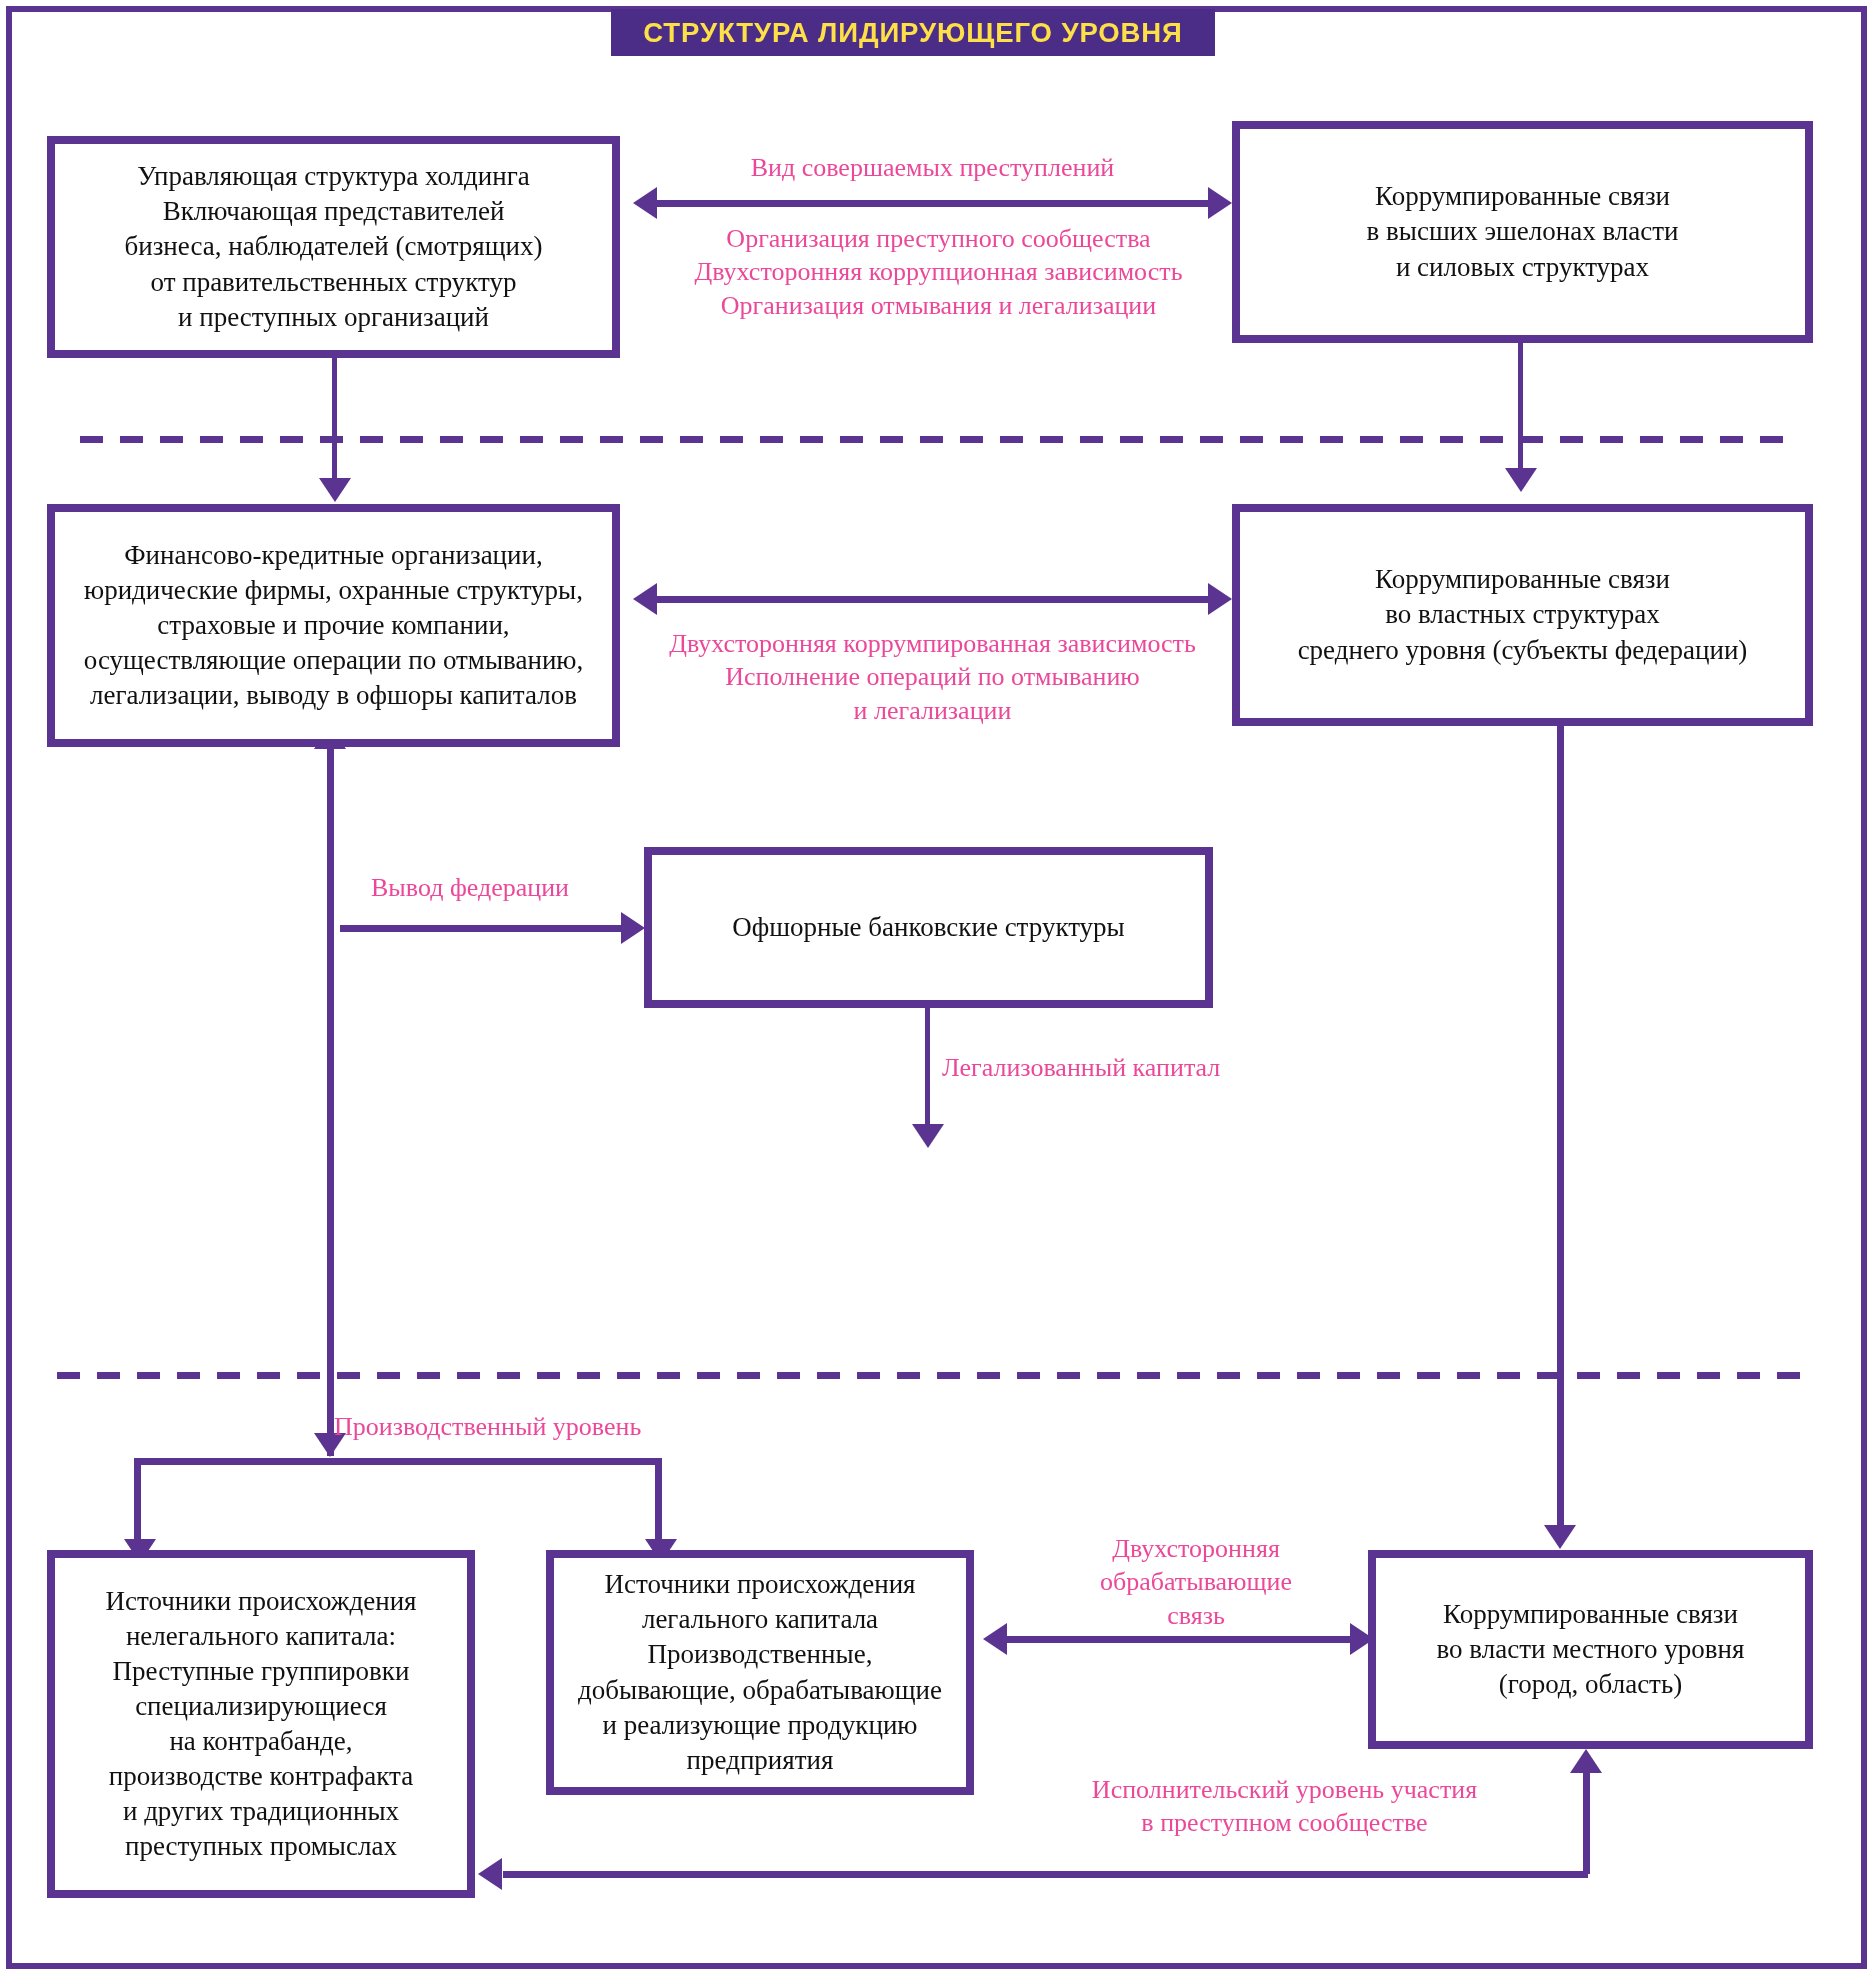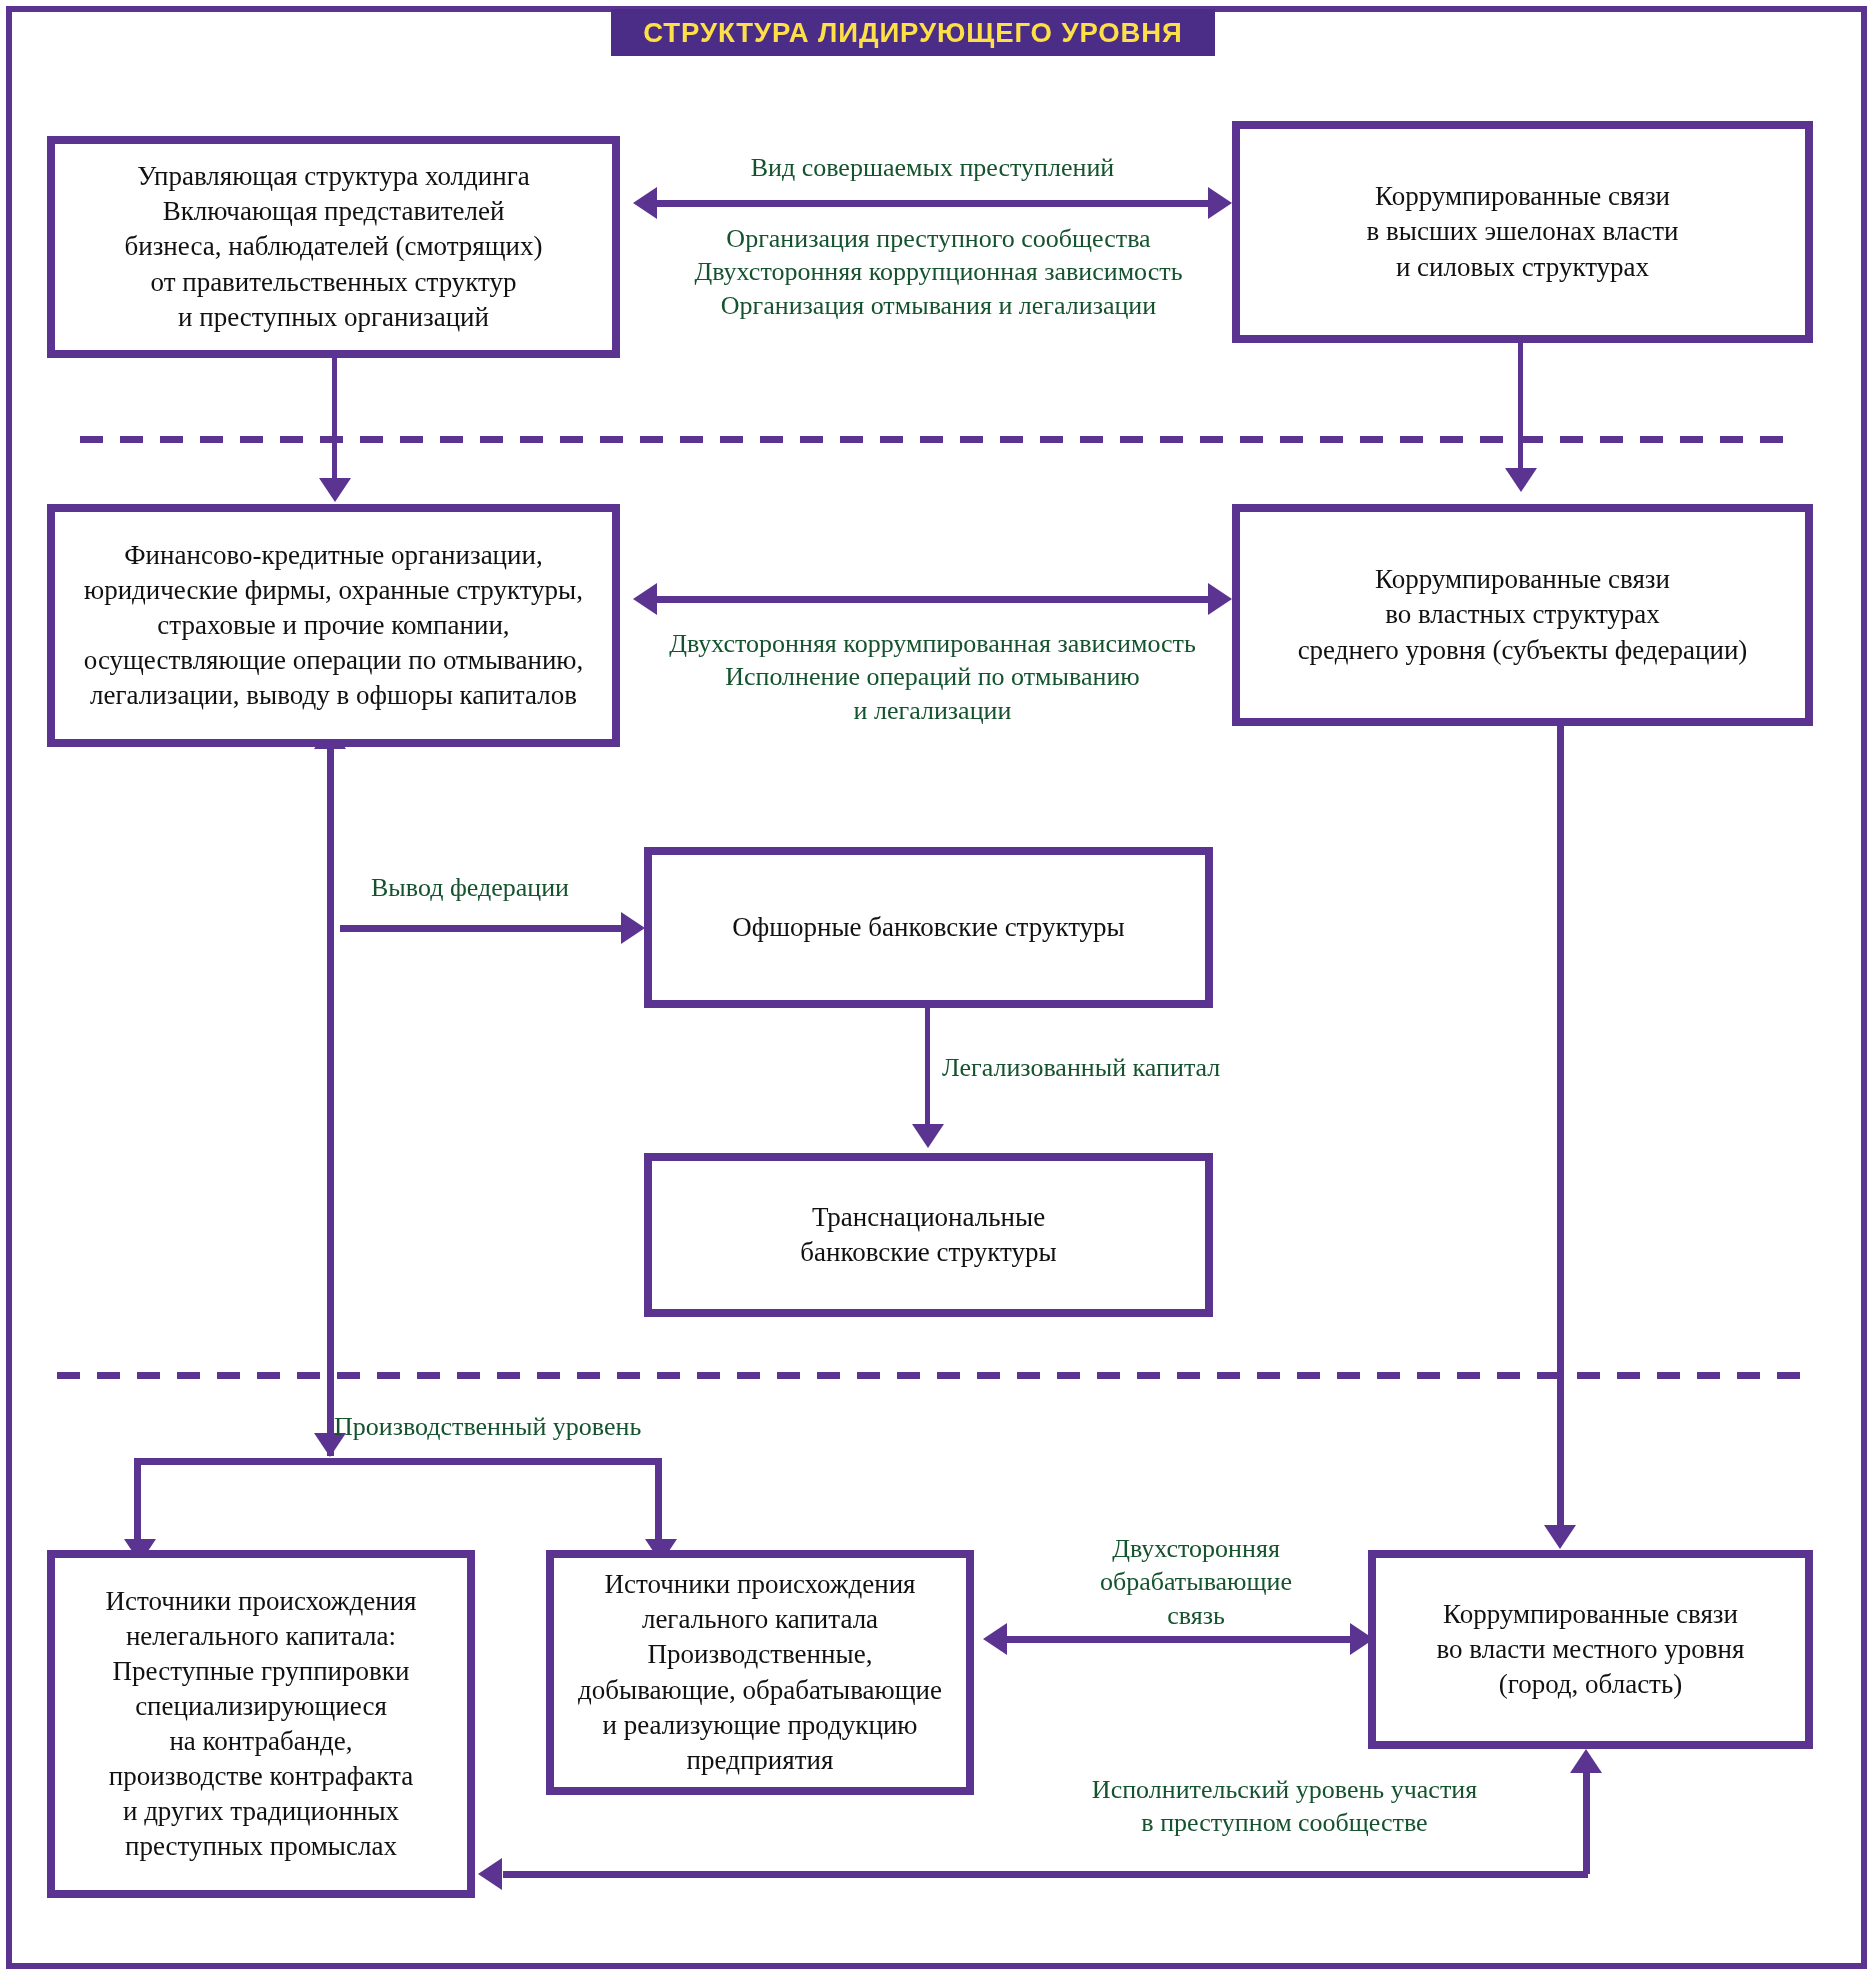--- a/index.html
+++ b/index.html
@@ -38,21 +38,21 @@
     display:flex;align-items:center;justify-content:center;
     text-align:center;
     color:#111111;
     font-size:27px;
     line-height:1.30;
     z-index:5;
   }
   .box .inner{padding:0 10.7px;white-space:pre-line;}
   .label{
     position:absolute;
-    color:#14532d;
+    color:#ec4899;
     font-size:26px;
     line-height:1.28;
     text-align:center;
     white-space:pre-line;
     z-index:6;
   }
   
   .vline{position:absolute;background:#5b3390;width:5.4px;z-index:3;}
   .hline{position:absolute;background:#5b3390;height:5.4px;z-index:3;}
   .vline.thick{width:6.9px;}
@@ -140,24 +140,20 @@
   </div>
 
   <div class="label" style="left:344px;top:871px;width:252px;">Вывод федерации</div>
   <div class="hline thick" style="left:340px;top:925px;width:284px;"></div>
   <div class="arrow-r" style="left:621px;top:912px;"></div>
 
   <div class="vline" style="left:925px;top:1007px;height:122px;"></div>
   <div class="arrow-d" style="left:912px;top:1124px;"></div>
   <div class="label" style="left:942px;top:1051px;width:329px;text-align:left;">Легализованный капитал</div>
 
-  <div class="box" style="left:644px;top:1153px;width:569px;height:164px;">
-    <span class="inner">Транснациональные
-банковские структуры</span>
-  </div>
 
   <div class="vline thick" style="left:327px;top:745px;height:711px;"></div>
   <div class="arrow-u" style="left:314px;top:725px;"></div>
   <div class="arrow-d" style="left:314px;top:1433px;"></div>
 
   <div class="label" style="left:334px;top:1410px;width:382px;text-align:left;">Производственный уровень</div>
 
   <div class="hline thick" style="left:134px;top:1458px;width:527px;"></div>
   <div class="vline thick" style="left:134px;top:1458px;height:88px;"></div>
   <div class="arrow-d" style="left:124px;top:1539px;"></div>

